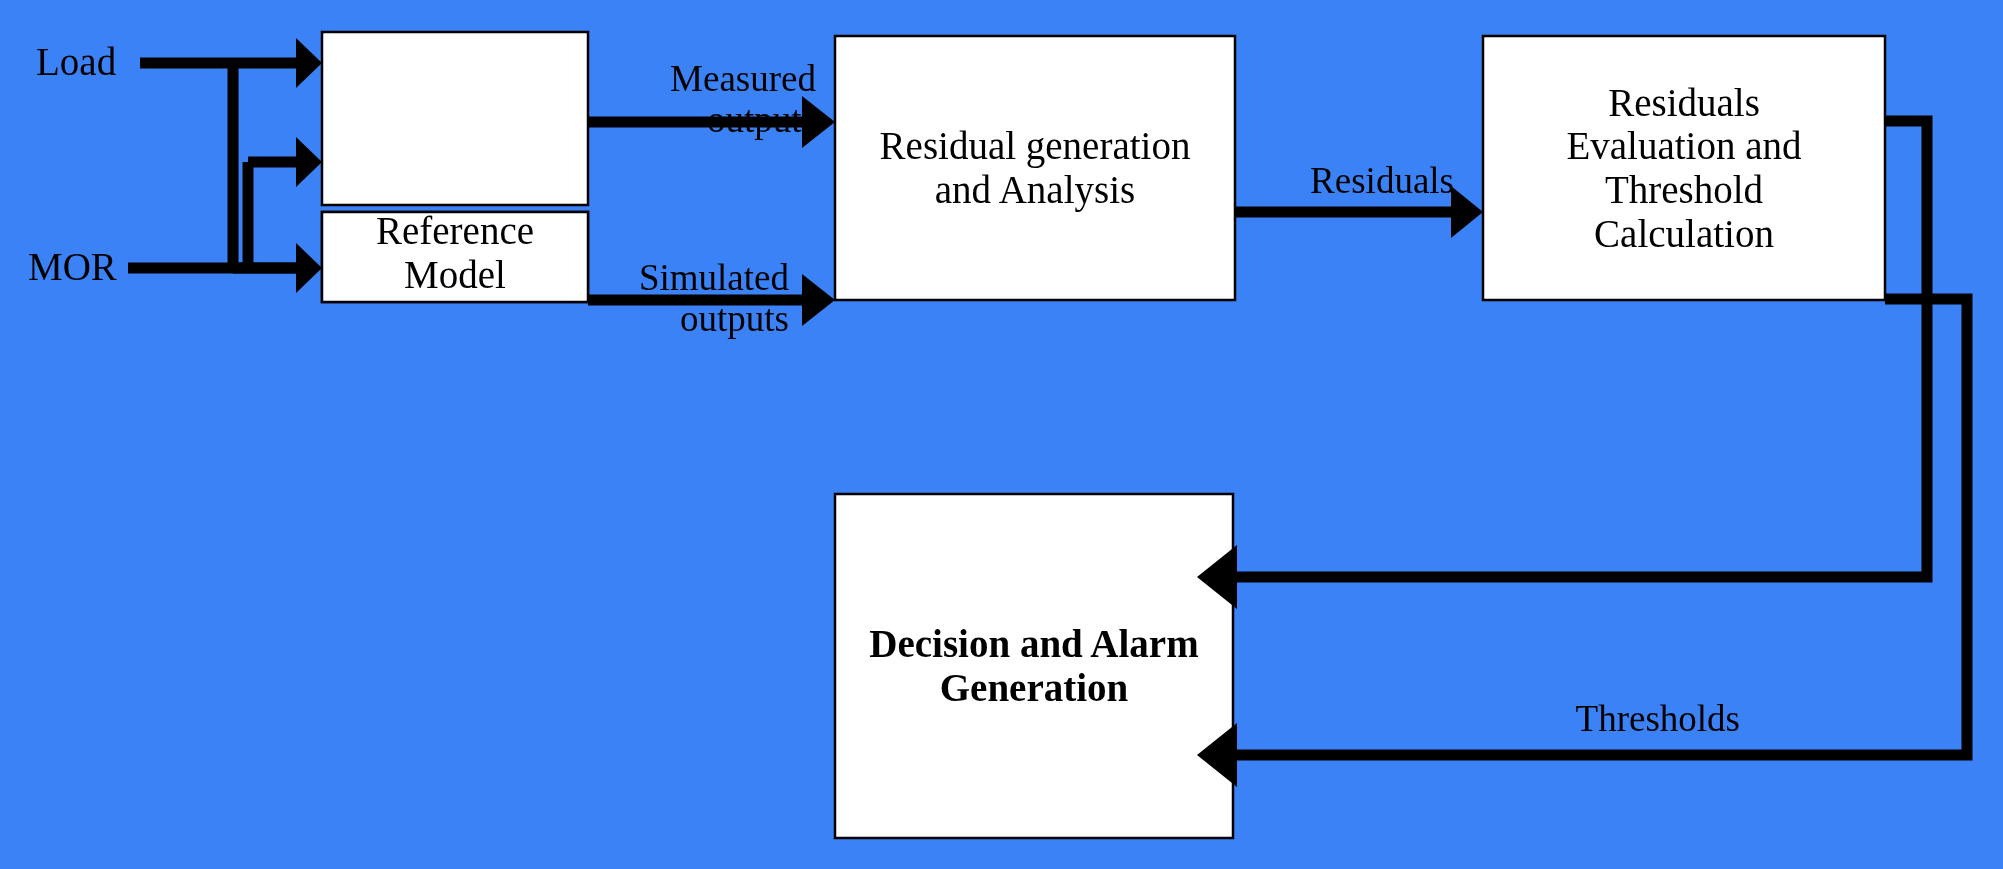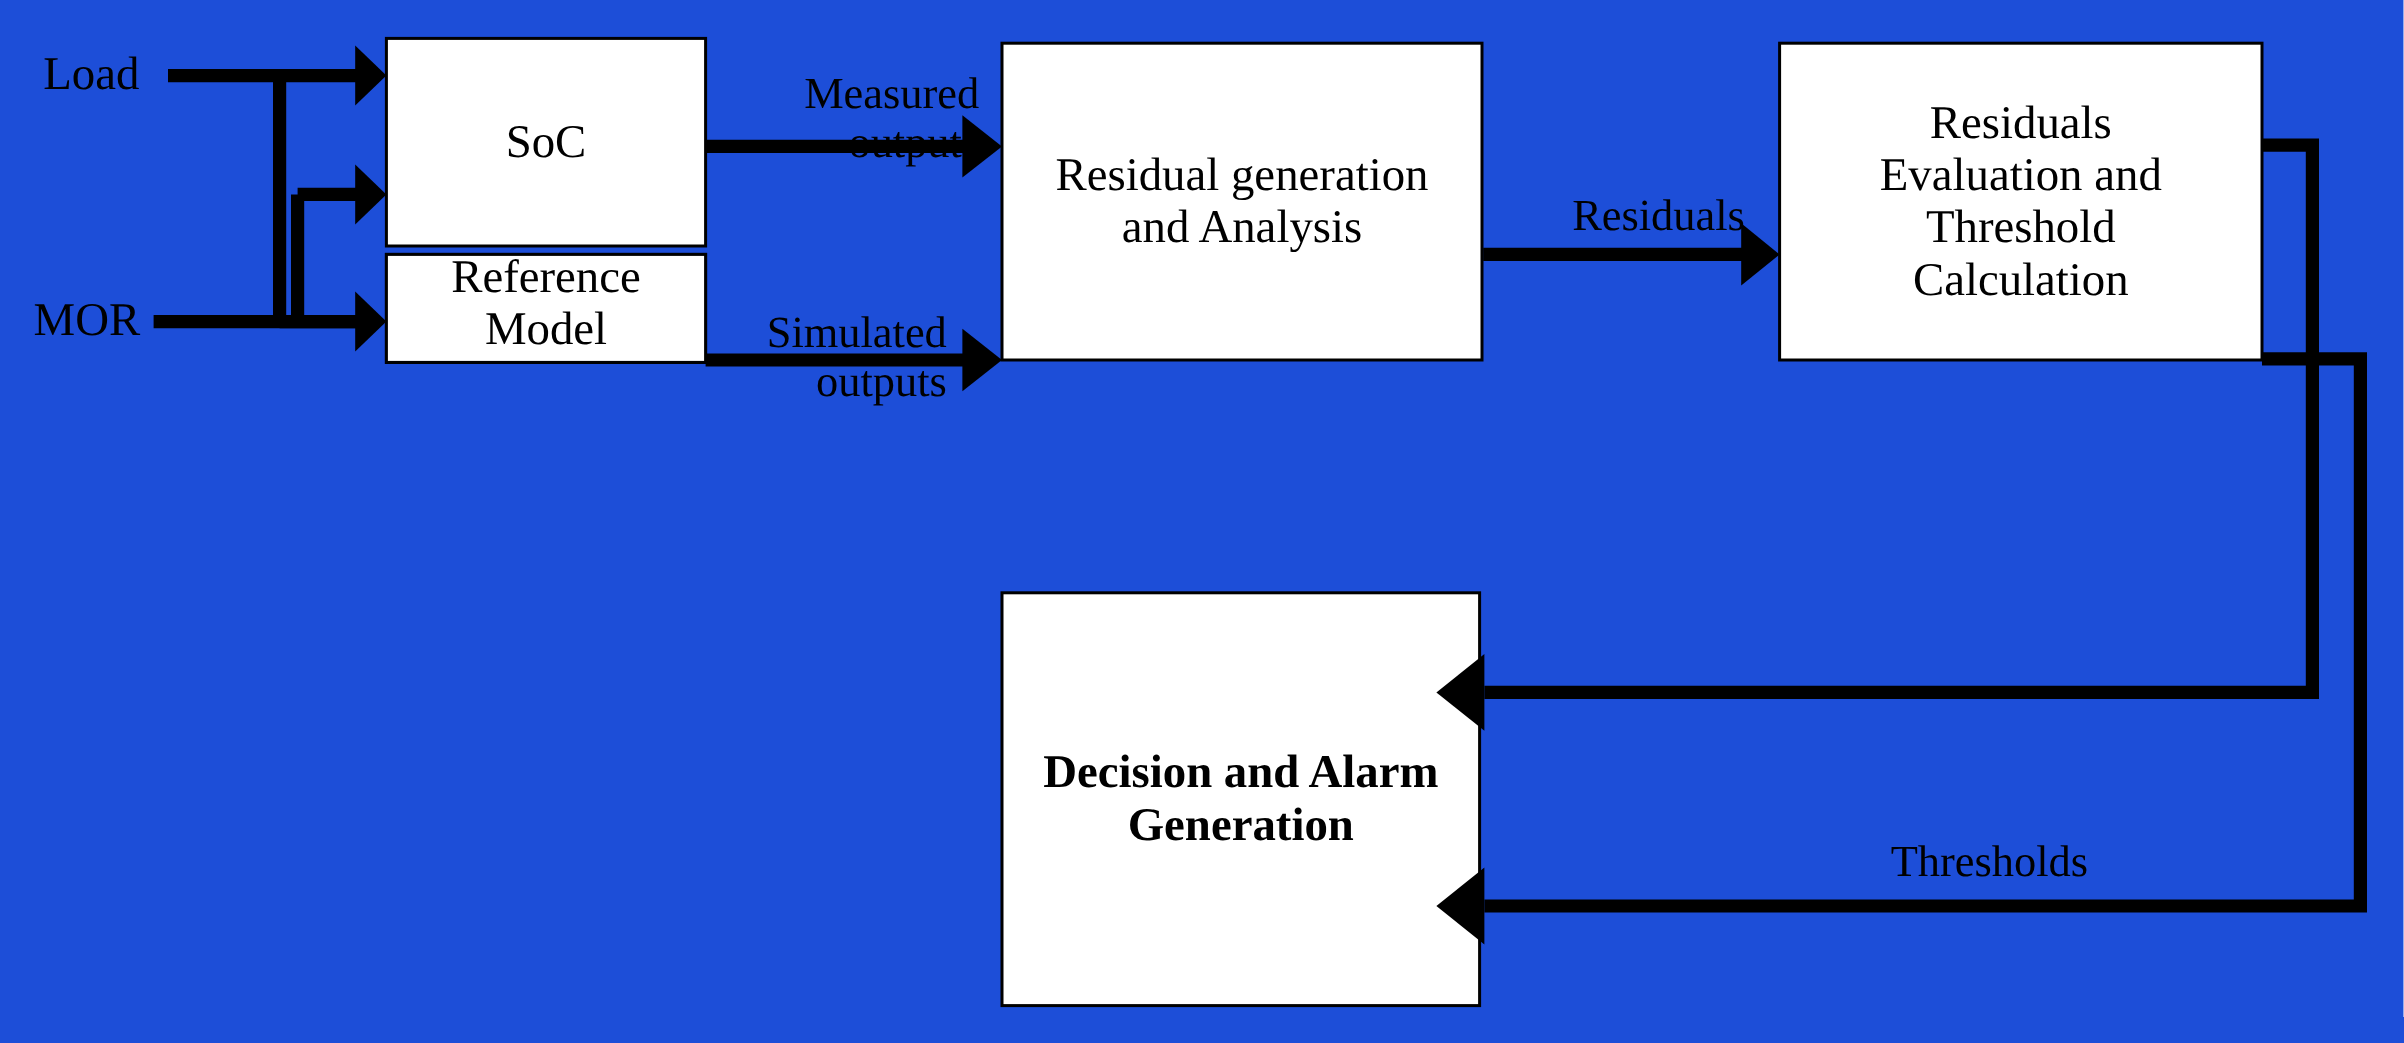--- a/index.html
+++ b/index.html
@@ -5,21 +5,21 @@
 <style>
   html, body {
     margin: 0;
     padding: 0;
     background: #ffffff;
   }
   #stage {
     position: relative;
     width: 2003px;
     height: 869px;
-    background: #1d4ed8;
+    background: #3b82f6;
     overflow: hidden;
     font-family: "Liberation Serif", "DejaVu Serif", serif;
   }
   #diagram-svg {
     position: absolute;
     left: 0;
     top: 0;
     width: 2003px;
     height: 869px;
   }
@@ -106,21 +106,20 @@
 
     <path class="wire" d="M 1885 299 L 1967 299 L 1967 755 L 1237 755"></path>
     <polygon class="arrowhead" points="1237,723 1237,787 1197,755"></polygon>
 
   </svg>
 
   <div class="lbl io-label" style="left:36px; top:40px; width:130px;">Load</div>
 
   <div class="lbl io-label" style="left:28px; top:245px; width:150px;">MOR</div>
 
-  <div class="lbl box-label" style="left:322px; top:32px; width:266px; height:173px;">SoC</div>
 
   <div class="lbl box-label" style="left:322px; top:212px; width:266px; height:82px;">Reference
 Model</div>
 
   <div class="lbl box-label" style="left:835px; top:36px; width:400px; height:264px;">Residual generation
 and Analysis</div>
 
   <div class="lbl box-label" style="left:1483px; top:36px; width:402px; height:264px;">Residuals
 Evaluation and
 Threshold

